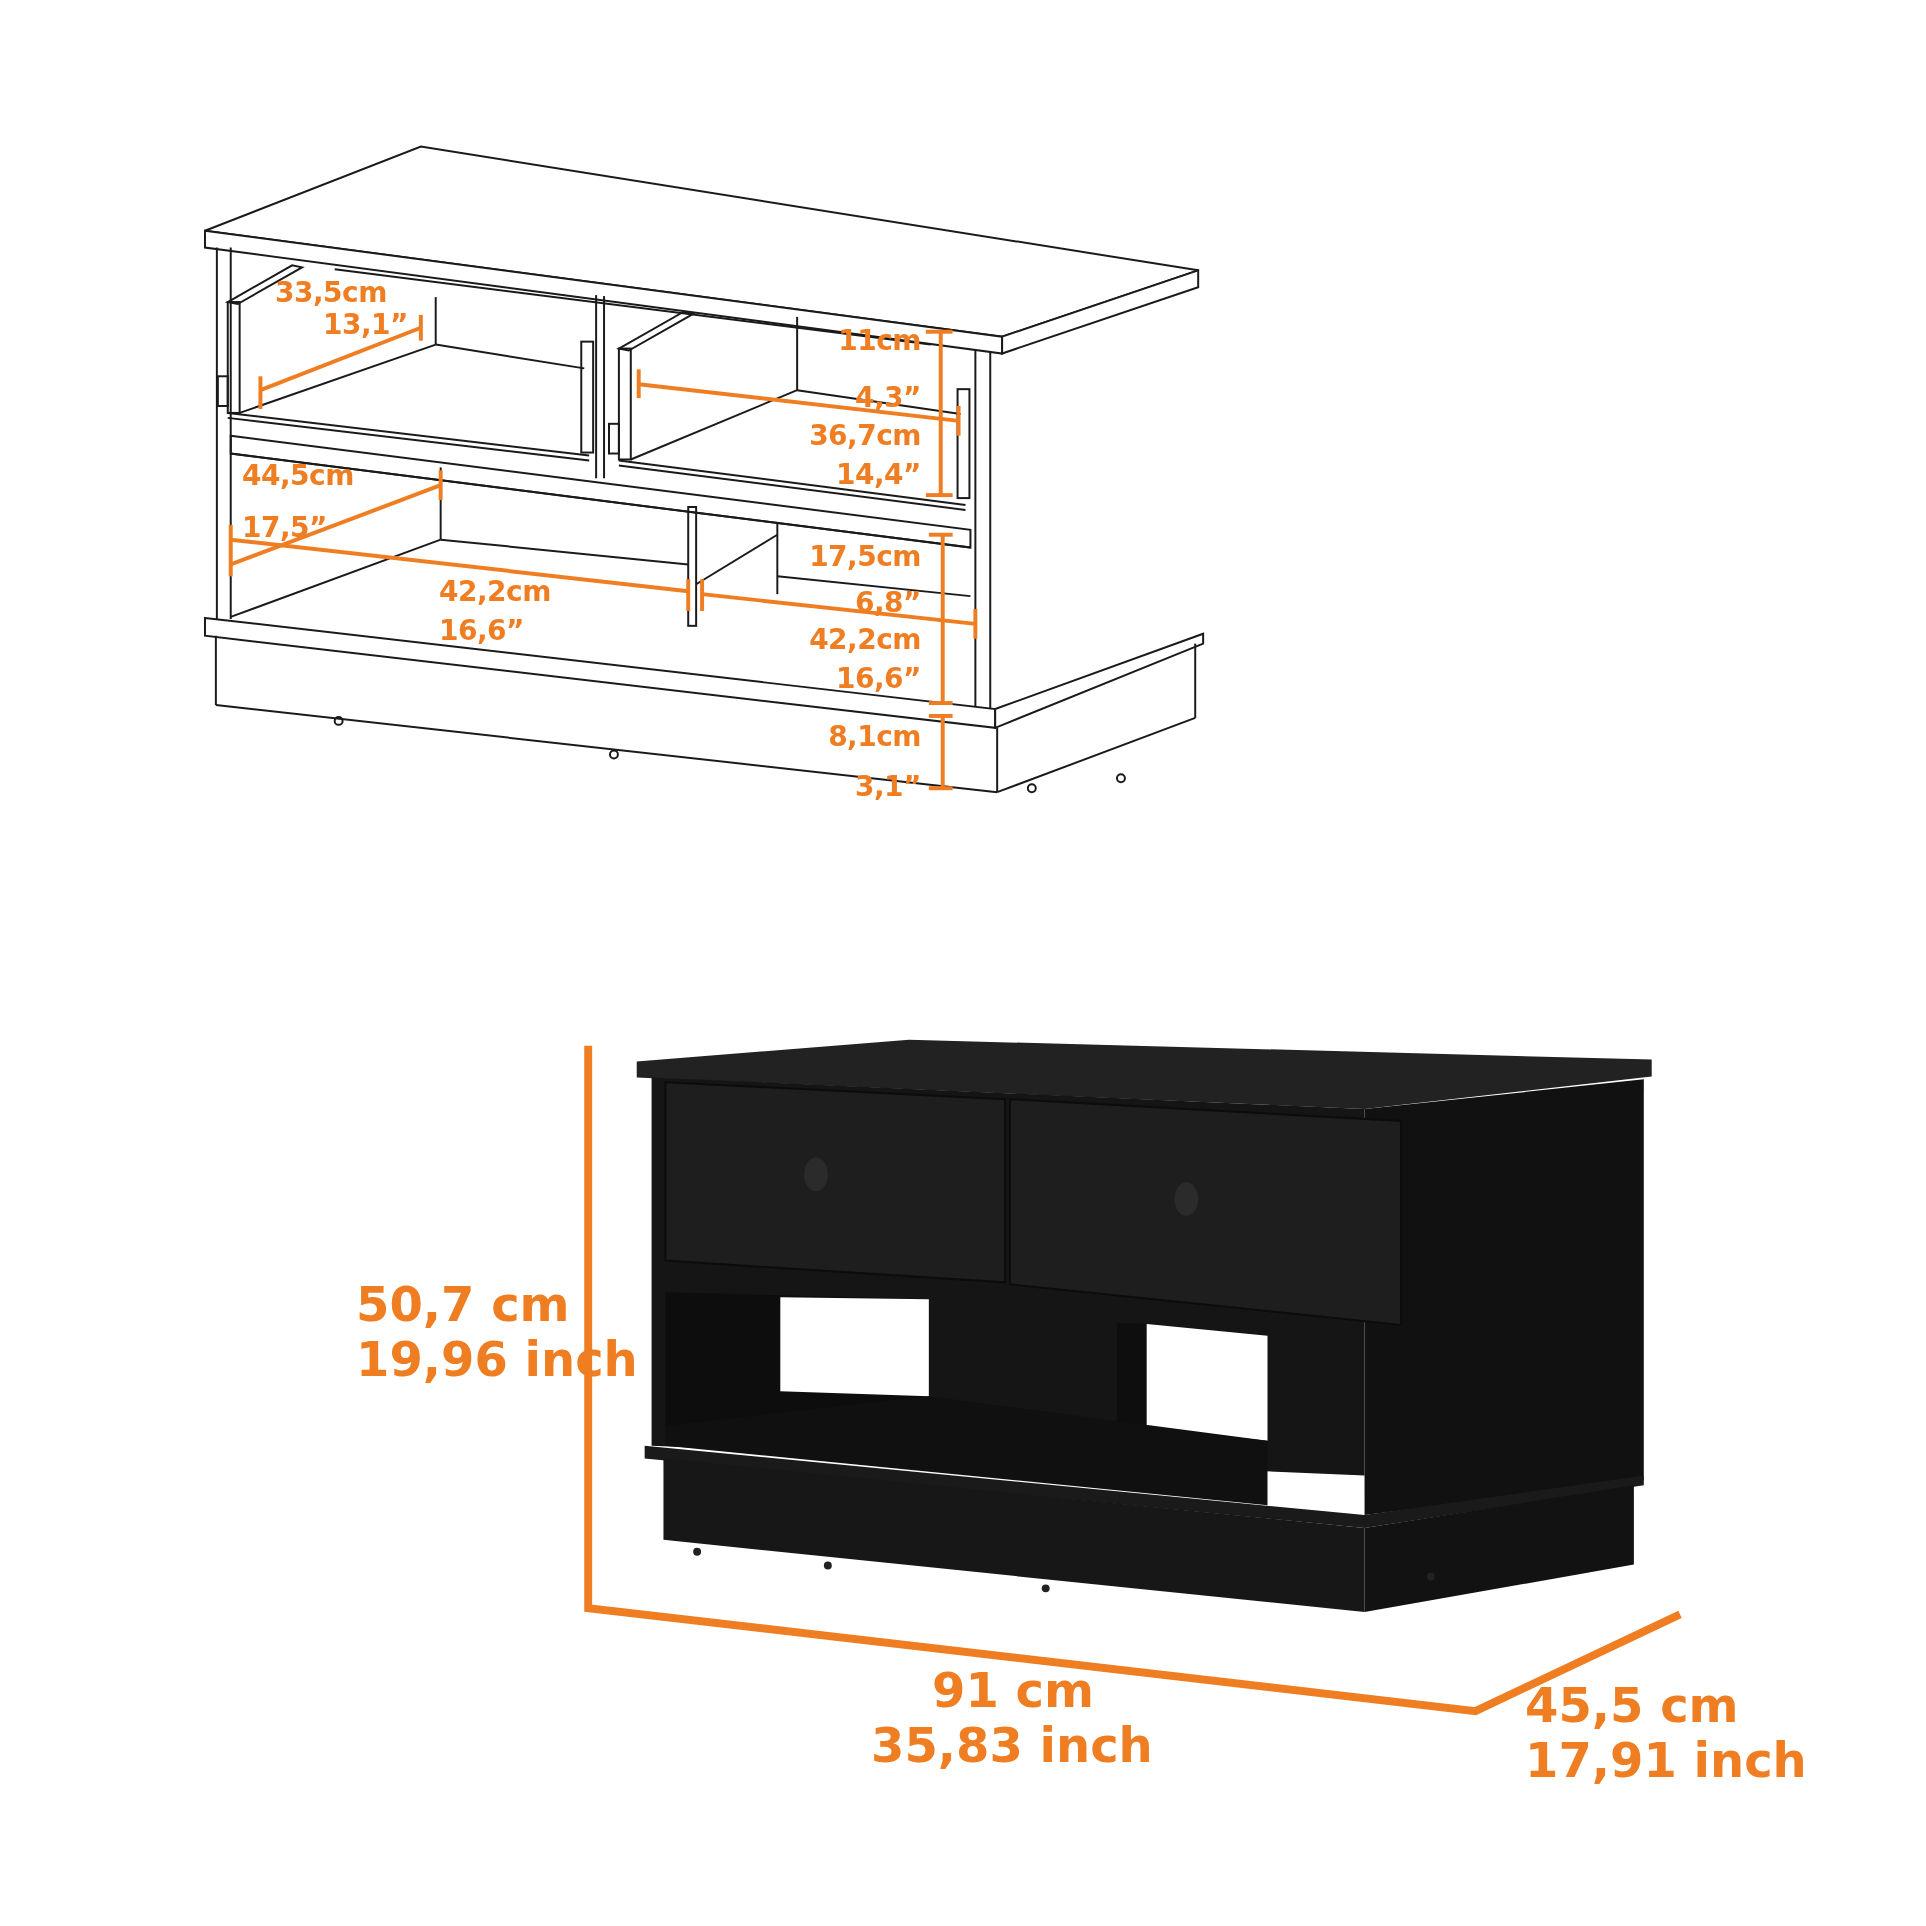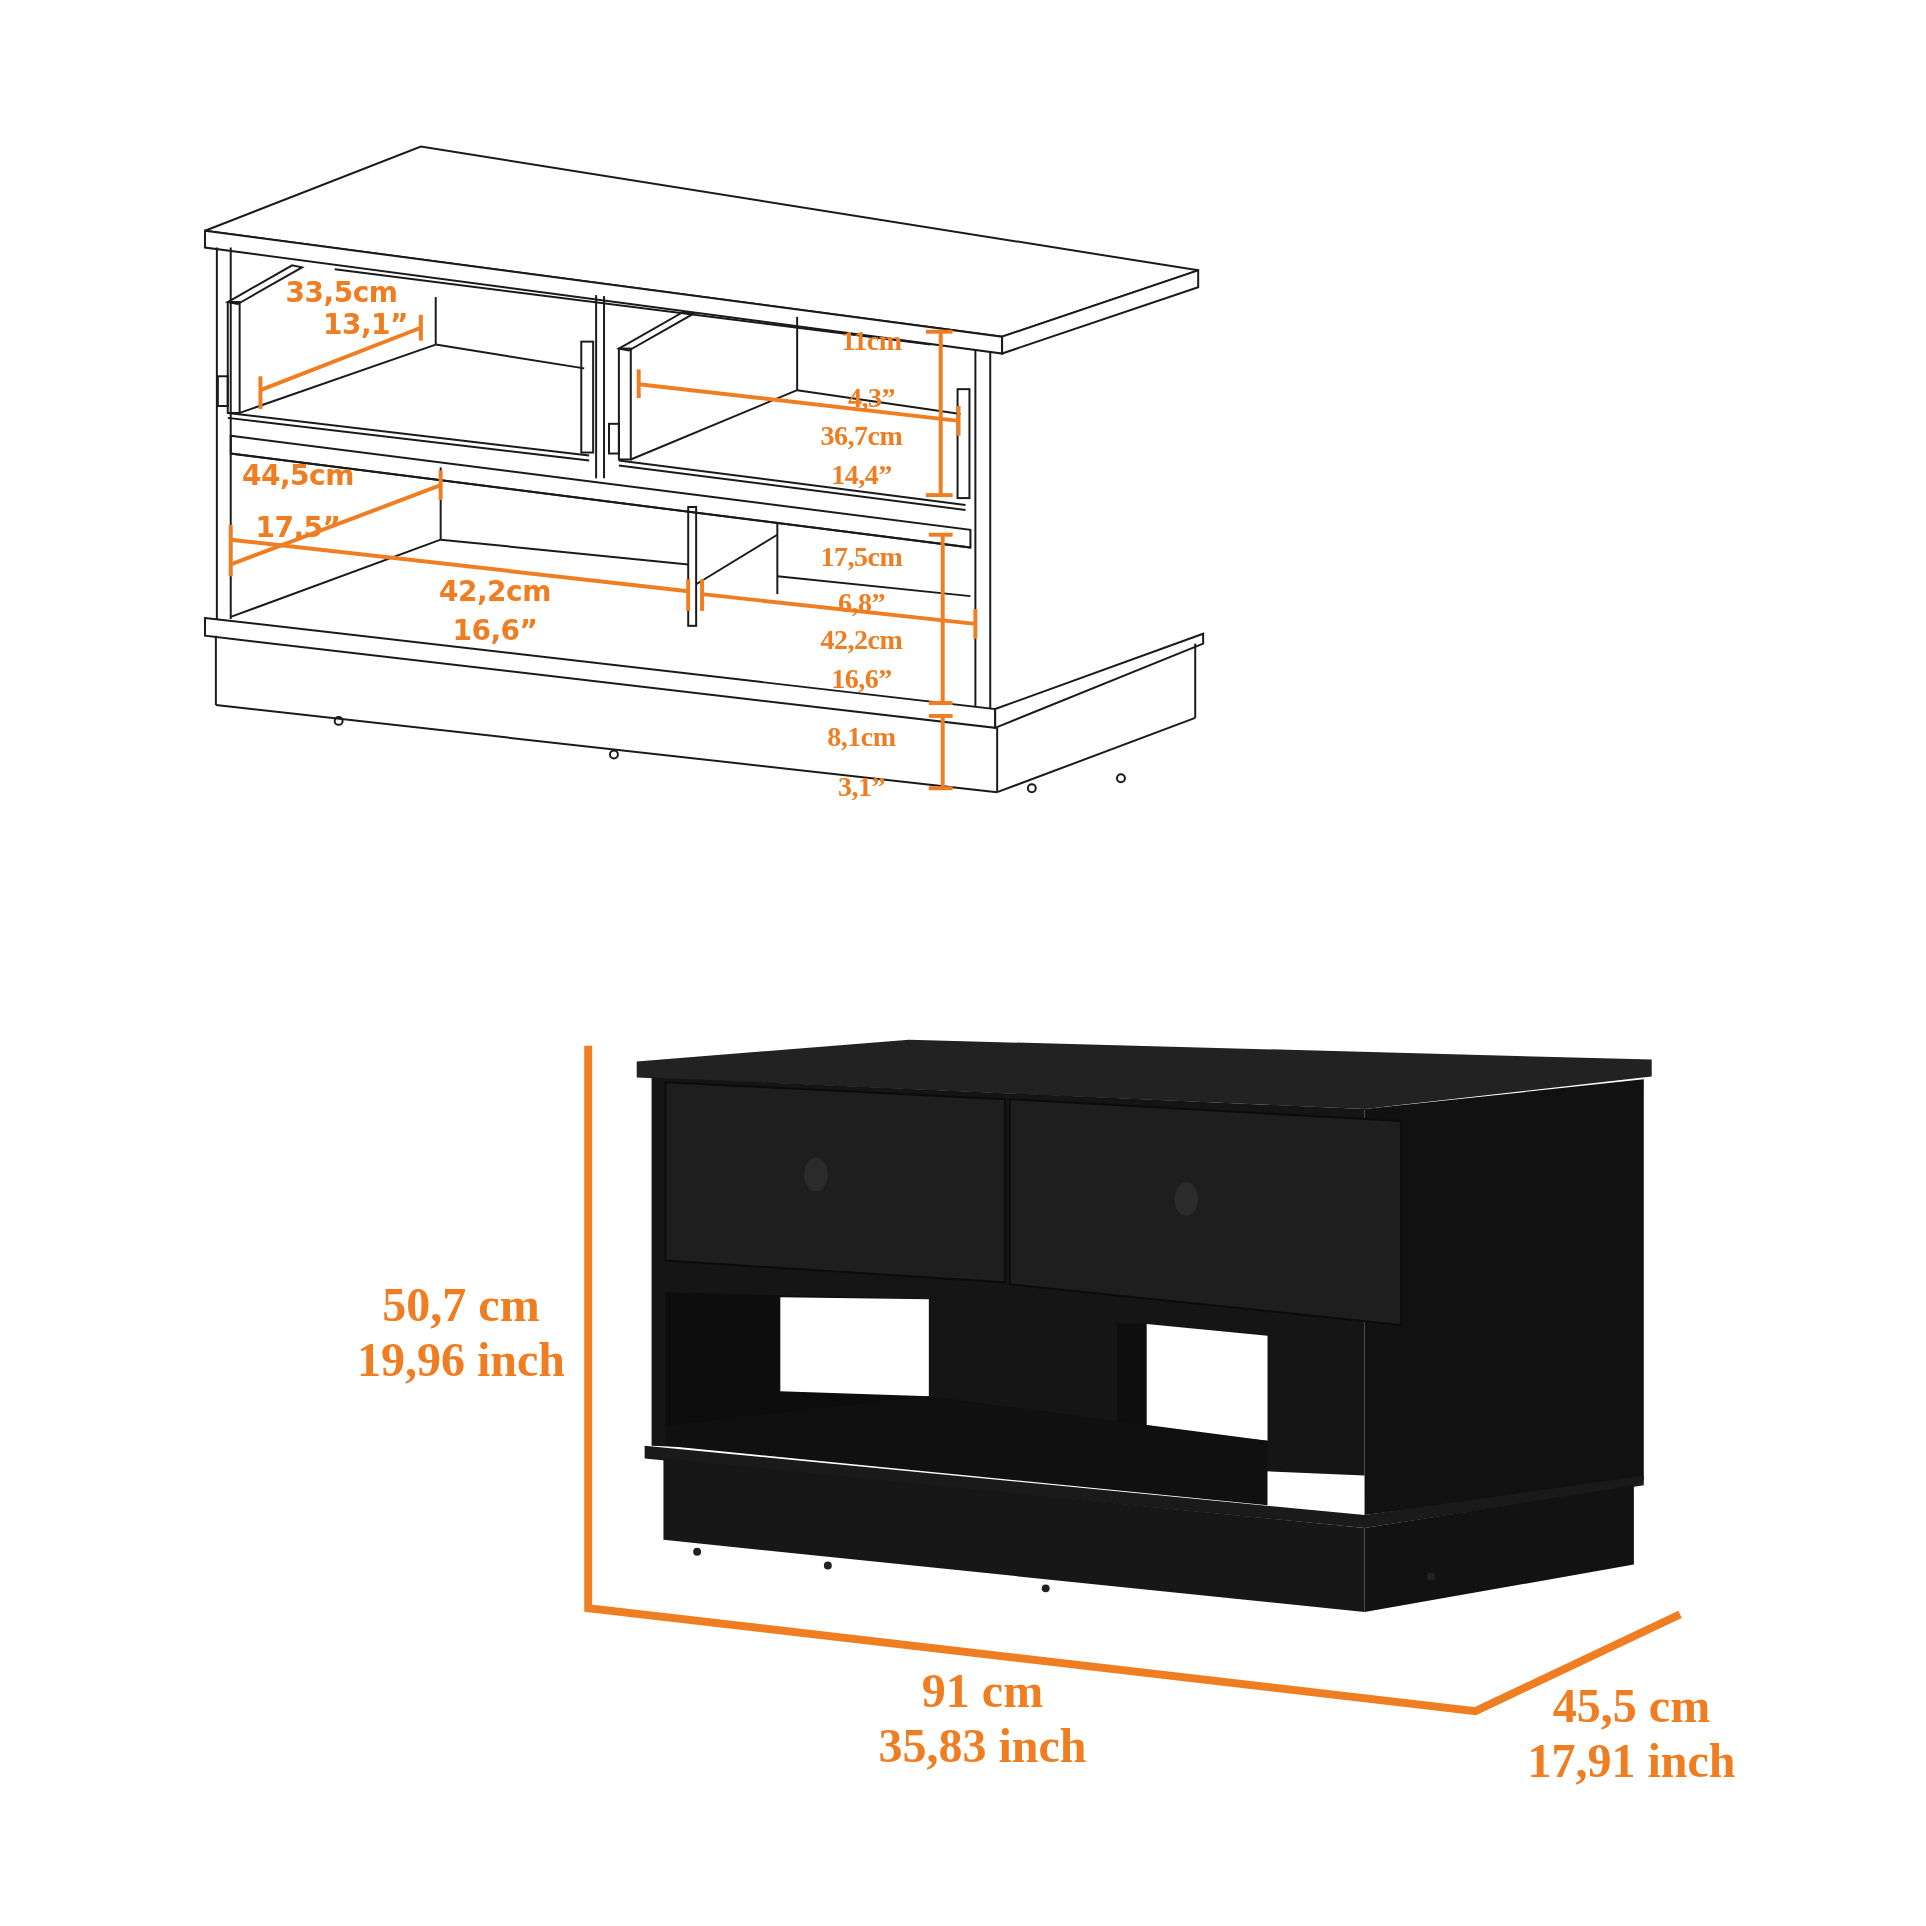--- a/index.html
+++ b/index.html
@@ -6,25 +6,24 @@
     body { width: 1927px; height: 1927px; position: relative; overflow: hidden; }
     .canvas { position: absolute; left: 0; top: 0; width: 1927px; height: 1927px; }
     .dim {
       position: absolute;
       color: #ef7d22;
       font-family: "DejaVu Sans", sans-serif;
       font-weight: 600;
       line-height: 1.15;
       letter-spacing: -0.5px;
       white-space: nowrap;
-      text-align: center;
     }
     .dim.small { font-size: 28px; }
     .dim.large { font-size: 48px; letter-spacing: 0; }
-    .right { text-align: center; font-family: Liberation Serif, serif; }
+    .right { text-align: right; }
     .dim span { display: block; }
   </style>
 </head>
 <body>
 
 <div class="canvas">
 
   <svg width="1927" height="1927" viewBox="0 0 1946 1946" style="position:absolute;left:0;top:0;">
     <g fill="none" stroke="#1a1a1a" stroke-width="2">
 

